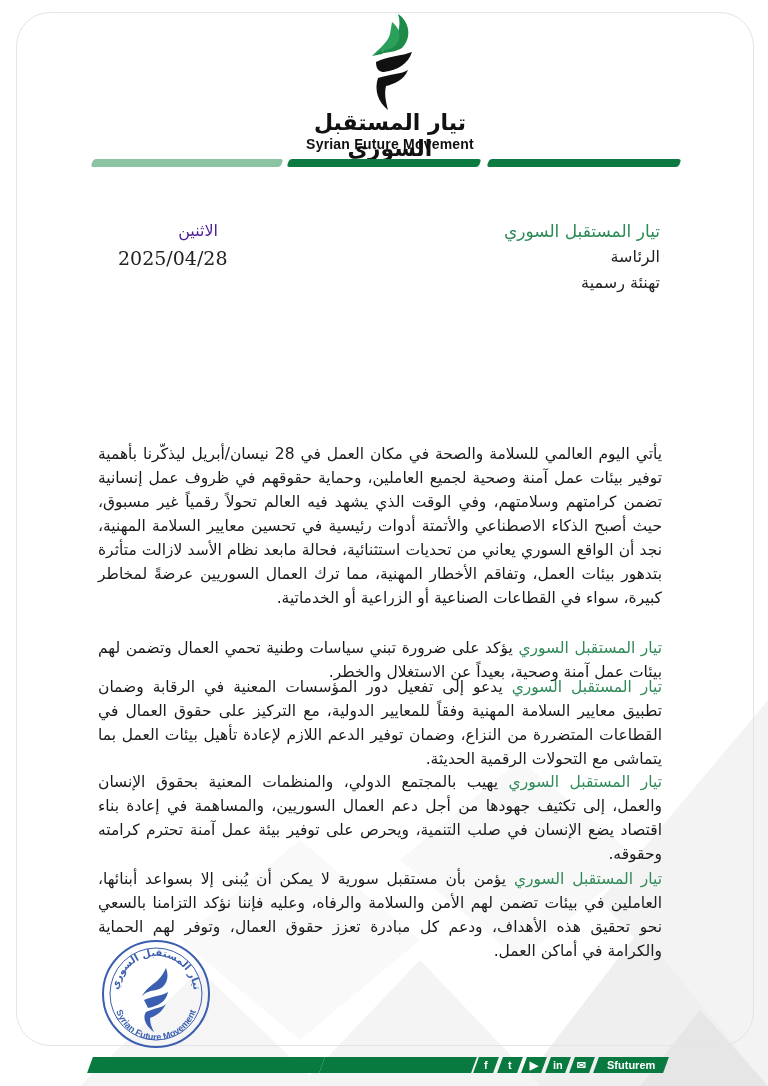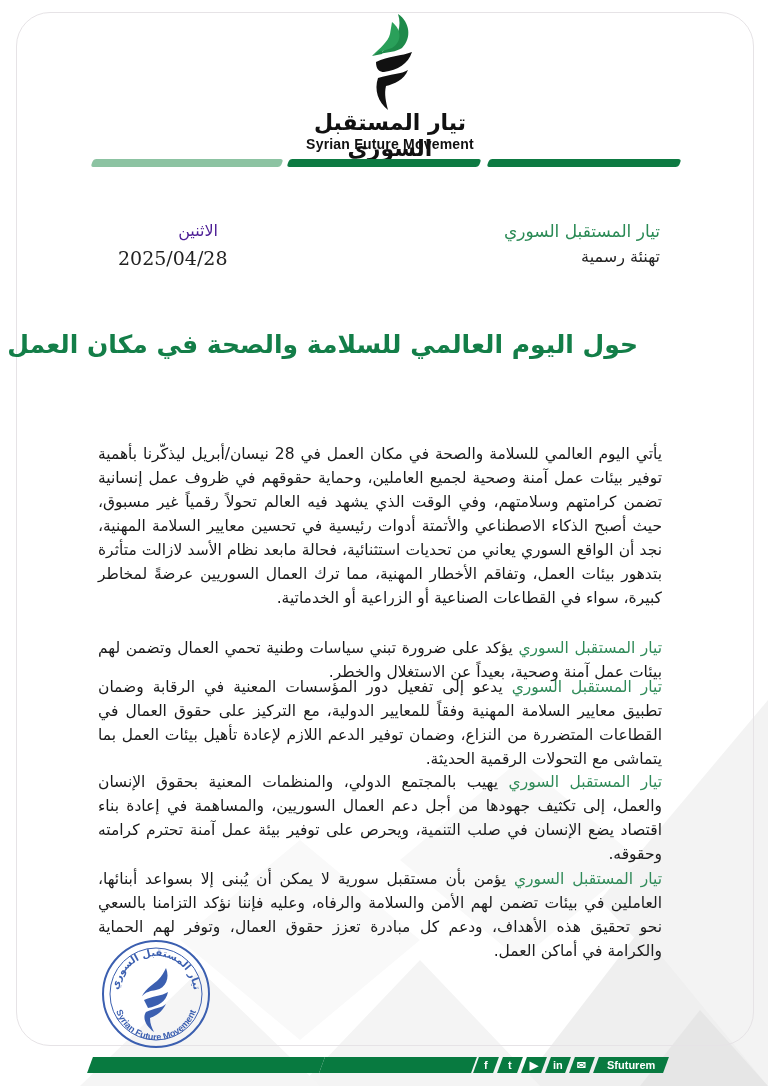--- a/index.html
+++ b/index.html
@@ -88,29 +88,29 @@
     <div class="logo-ar">تيار المستقبل السوري</div>
     <div class="logo-en">Syrian Future Movement</div>
   </div>
 
   <div class="stripe s1"></div>
   <div class="stripe s2"></div>
   <div class="stripe s3"></div>
 
   <div class="header-right">
     <div class="org-name">تيار المستقبل السوري</div>
+    <div class="dept">الرئاسة</div>
     <div class="doc-type">تهنئة رسمية</div>
   </div>
 
   <div class="header-left">
     <div class="day">الاثنين</div>
     <div class="date">2025/04/28</div>
   </div>
 
-  <div class="title">حول اليوم العالمي للسلامة والصحة في مكان العمل</div>
 
   <div class="body p1">
     <span class="hl"></span><span>يأتي اليوم العالمي للسلامة والصحة في مكان العمل في 28 نيسان/أبريل ليذكّرنا بأهمية توفير بيئات عمل آمنة وصحية لجميع العاملين، وحماية حقوقهم في ظروف عمل إنسانية تضمن كرامتهم وسلامتهم، وفي الوقت الذي يشهد فيه العالم تحولاً رقمياً غير مسبوق، حيث أصبح الذكاء الاصطناعي والأتمتة أدوات رئيسية في تحسين معايير السلامة المهنية، نجد أن الواقع السوري يعاني من تحديات استثنائية، فحالة مابعد نظام الأسد لازالت متأثرة بتدهور بيئات العمل، وتفاقم الأخطار المهنية، مما ترك العمال السوريين عرضةً لمخاطر كبيرة، سواء في القطاعات الصناعية أو الزراعية أو الخدماتية.</span>
   </div>
   <div class="body p2">
     <span class="hl">تيار المستقبل السوري</span><span> يؤكد على ضرورة تبني سياسات وطنية تحمي العمال وتضمن لهم بيئات عمل آمنة وصحية، بعيداً عن الاستغلال والخطر.</span>
   </div>
   <div class="body p4">
     <span class="hl">تيار المستقبل السوري</span><span> يهيب بالمجتمع الدولي، والمنظمات المعنية بحقوق الإنسان والعمل، إلى تكثيف جهودها من أجل دعم العمال السوريين، والمساهمة في إعادة بناء اقتصاد يضع الإنسان في صلب التنمية، ويحرص على توفير بيئة عمل آمنة تحترم كرامته وحقوقه.</span>
   </div>

